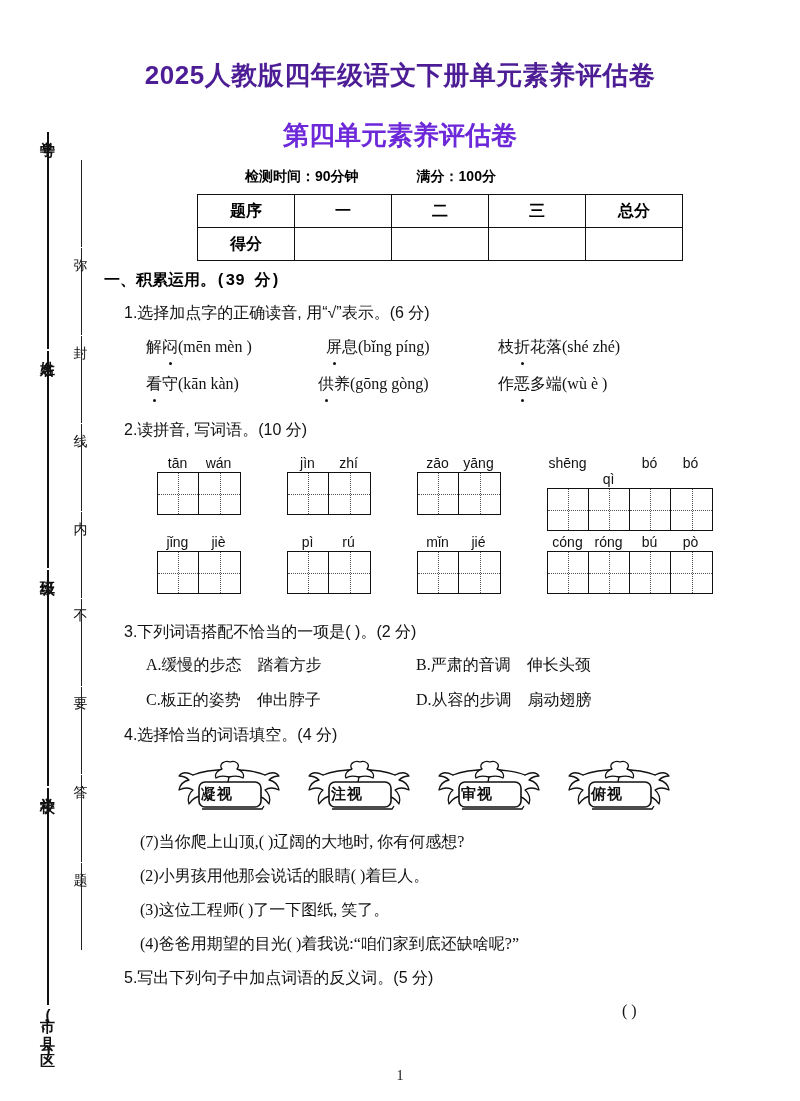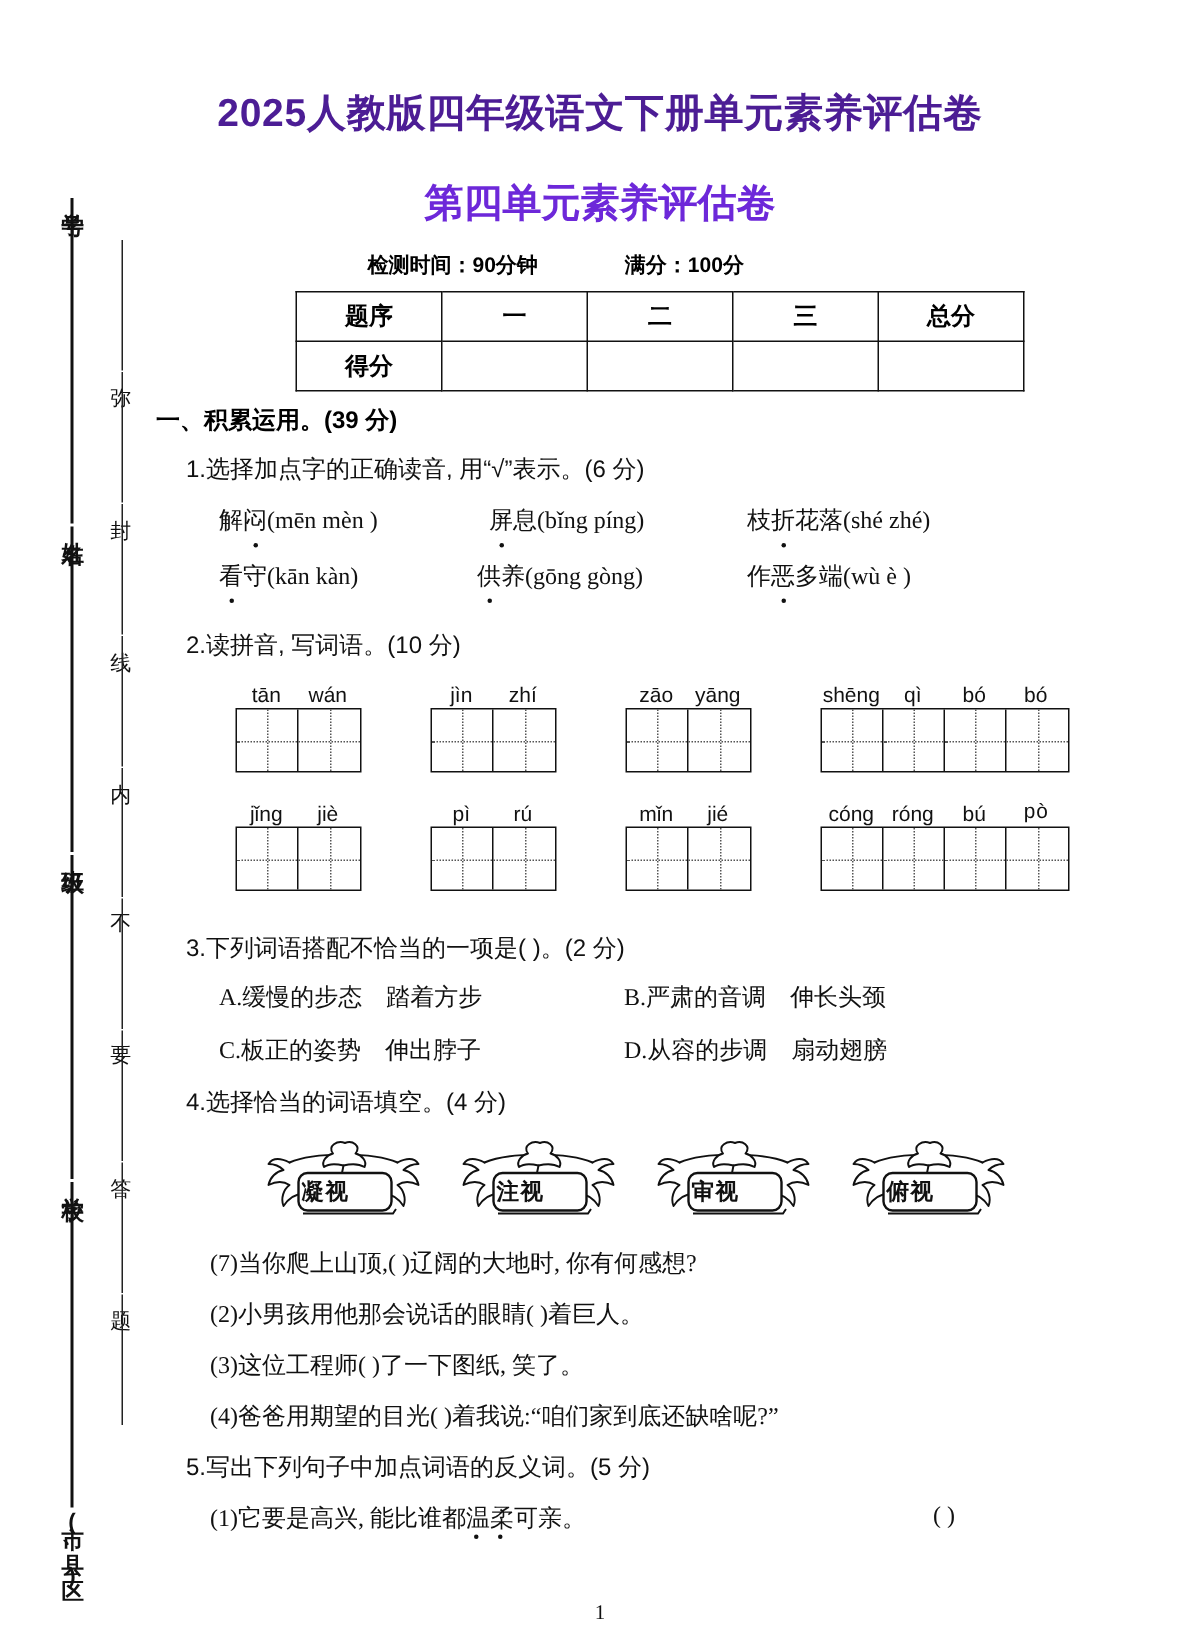--- a/index.html
+++ b/index.html
@@ -68,21 +68,21 @@
     text-align:center;vertical-align:middle;
     font-family:"Liberation Sans","DejaVu Sans",sans-serif;
     font-weight:bold;font-size:16px;color:#000;
   }
   .score-table td.lbl{width:94px;}
   .score-table td.col{width:94px;}
 
   
   .sec-head{
     position:absolute;
-    font-family:Liberation Sans, sans-serif;
+    font-family:Liberation Mono, monospace;
     font-weight:bold;font-size:16px;color:#000;white-space:nowrap;
   }
   .q{
     position:absolute;
     font-size:16px;color:#111;white-space:nowrap;
     font-family:"Liberation Serif","DejaVu Serif",serif;
   }
   .q.sans{font-family:"Liberation Sans","DejaVu Sans",sans-serif;}
 
   
@@ -261,21 +261,21 @@
     </div>
     <div class="cells">
       <div class="cell"></div>
       <div class="cell"></div>
     </div>
   </div>
 
   <div class="gridgroup" style="left:547px;top:455px;">
     <div class="pyrow">
       <span style="width:41px;">shēng</span>
-      <span style="width:41px;">qì</span>
+      <span style="width:41px;margin-top:16px;">qì</span>
       <span style="width:41px;">bó</span>
       <span style="width:41px;">bó</span>
     </div>
     <div class="cells">
       <div class="cell"></div>
       <div class="cell sep"></div>
       <div class="cell"></div>
       <div class="cell"></div>
     </div>
   </div>
@@ -311,21 +311,21 @@
       <div class="cell"></div>
       <div class="cell"></div>
     </div>
   </div>
 
   <div class="gridgroup" style="left:547px;top:534px;">
     <div class="pyrow">
       <span style="width:41px;">cóng</span>
       <span style="width:41px;">róng</span>
       <span style="width:41px;">bú</span>
-      <span style="width:41px;font-family:Liberation Mono, monospace;">pò</span>
+      <span style="width:41px;">pò</span>
     </div>
     <div class="cells">
       <div class="cell"></div>
       <div class="cell sep"></div>
       <div class="cell"></div>
       <div class="cell"></div>
     </div>
   </div>
 
   <div class="q sans" style="left:124px;top:622px;">3.下列词语搭配不恰当的一项是(        )。(2 分)</div>
@@ -395,22 +395,17 @@
     </div>
   </div>
 
   <div class="q" style="left:140px;top:832px;">(7)当你爬上山顶,(        )辽阔的大地时, 你有何感想?</div>
   <div class="q" style="left:140px;top:866px;">(2)小男孩用他那会说话的眼睛(        )着巨人。</div>
   <div class="q" style="left:140px;top:900px;">(3)这位工程师(        )了一下图纸, 笑了。</div>
   <div class="q" style="left:140px;top:934px;">(4)爸爸用期望的目光(        )着我说:“咱们家到底还缺啥呢?”</div>
 
   <div class="q sans" style="left:124px;top:968px;">5.写出下列句子中加点词语的反义词。(5 分)</div>
 
-  <div style="position:absolute;left:140px;top:1002px;font-size:16px;">
-    <span style="position:relative;">(1)它要是高兴, 能比谁都温柔可亲。</span>
-    <i class="dot" style="position:absolute;left:176px;top:21px;"></i>
-    <i class="dot" style="position:absolute;left:192px;top:21px;"></i>
-  </div>
   <div class="q" style="left:622px;top:1002px;">(           )</div>
 
   <div class="pagenum">1</div>
 
 </div>
 
 </body></html>

